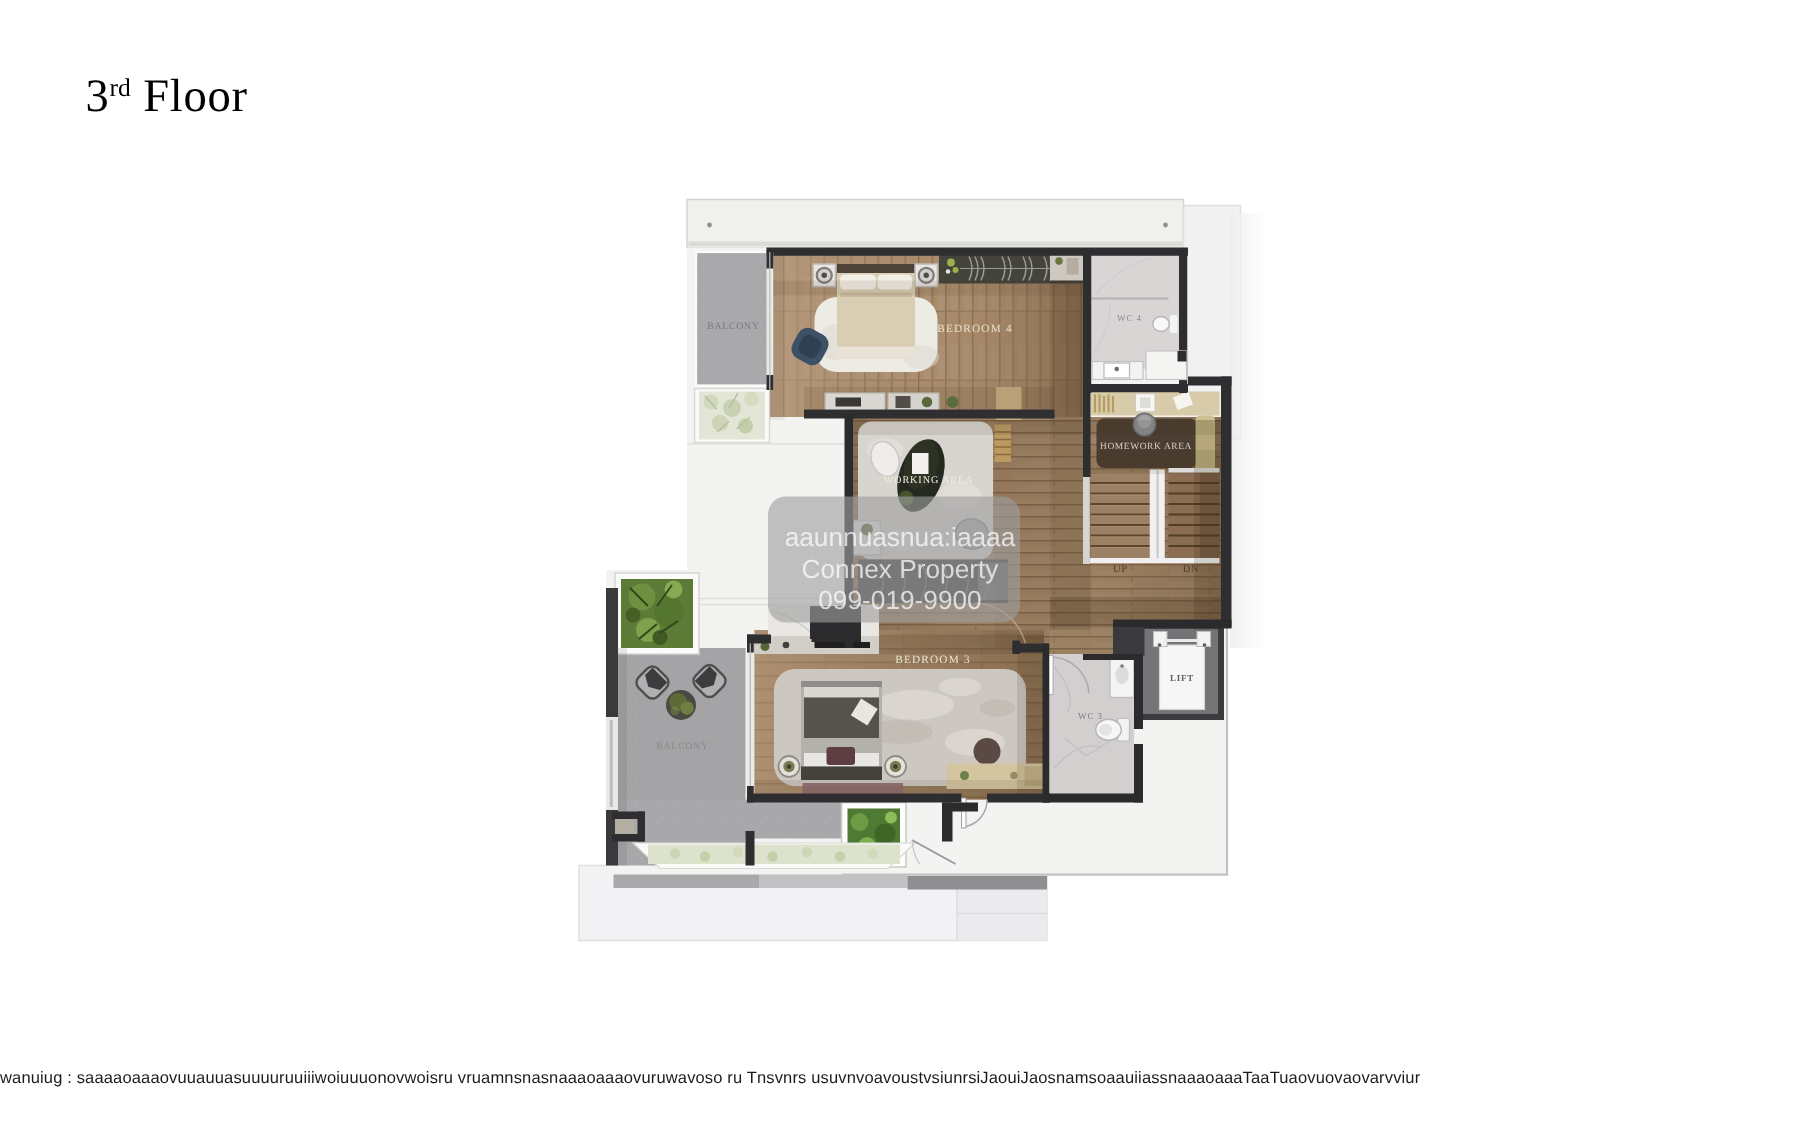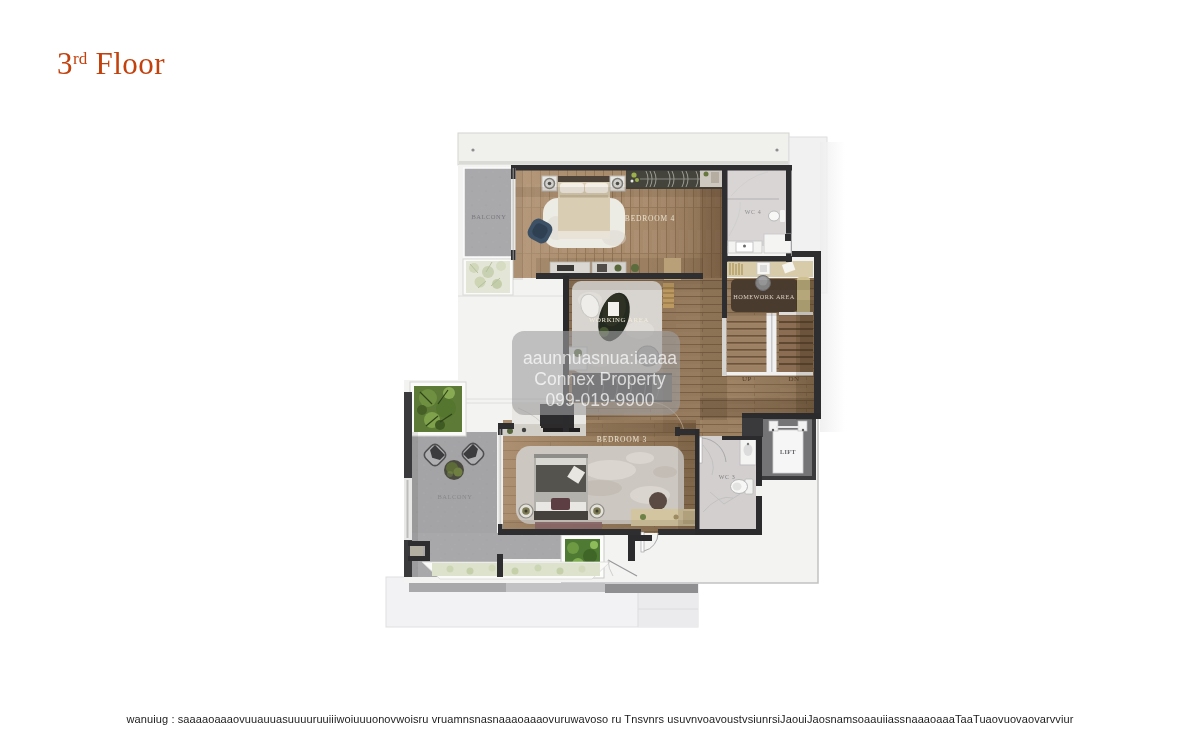--- a/index.html
+++ b/index.html
@@ -1,19 +1,19 @@
 <!DOCTYPE html>
 <html><head>
 <meta charset="utf-8">
 <style>
   html,body{margin:0;padding:0;background:#ffffff;width:1200px;height:750px;overflow:hidden;}
   .page{position:relative;width:1200px;height:750px;font-family:"Liberation Sans",sans-serif;}
-  .title{position:absolute;left:57px;top:46px;font-family:"Liberation Serif",serif;font-size:31px;color:#c2410c;letter-spacing:0.5px;}
+  .title{position:absolute;left:57px;top:46px;font-family:"Liberation Serif",serif;font-size:31px;color:#000000;letter-spacing:0.5px;}
   .title sup{font-size:17px;position:relative;top:1px;letter-spacing:0;}
-  .footer{position:absolute;left:0;top:713px;width:1200px;text-align:center;font-size:11px;color:#1b1b1b;letter-spacing:0.1px;}
+  .footer{position:absolute;left:0;top:713px;width:1200px;font-size:11px;color:#1b1b1b;letter-spacing:0.1px;}
 </style>
 </head>
 <body>
 <div class="page">
 
   <div class="title">3<sup>rd</sup>&nbsp;Floor</div>
   <svg width="1200" height="750" viewBox="0 0 1200 750" style="position:absolute;left:0;top:0">
     <defs>
       <pattern id="woodV" width="9" height="46" patternUnits="userSpaceOnUse">
         <rect width="9" height="46" fill="#a98c6c"></rect>

